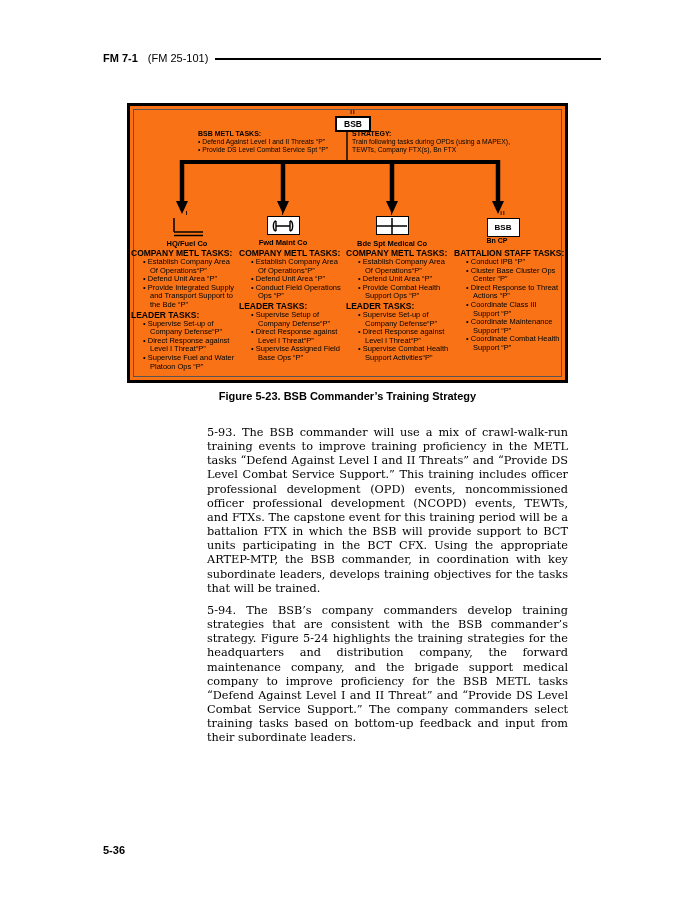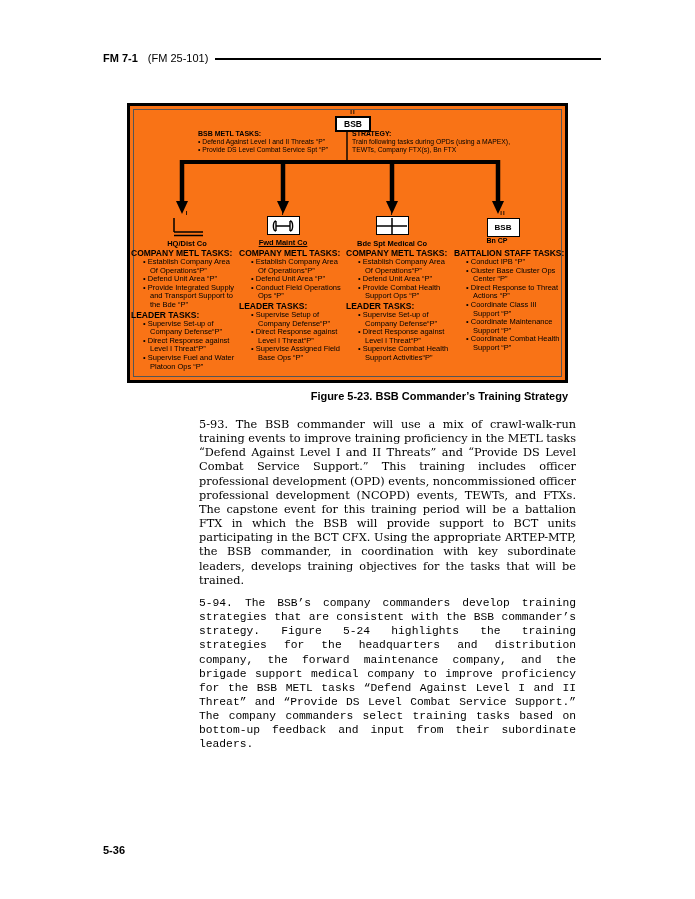--- a/index.html
+++ b/index.html
@@ -34,27 +34,27 @@
            width:33px;height:19px;background:#fff;}
   .unit-label{font-size:7.5px;font-weight:bold;line-height:9px;margin-top:1px;}
   .bncp-label{font-size:7px;font-weight:bold;text-align:left;width:33px;margin:0 auto;}
   .bsb4-text{font-size:8px;font-weight:bold;}
   
   .task-col{top:142px;font-size:7.5px;line-height:8.6px;}
   .sec-title{font-weight:bold;font-size:8.5px;line-height:10px;white-space:nowrap;}
   .task-item{padding-left:19px;text-indent:-7px;max-width:101px;}
   .task-item::before{content:"• ";}
   
-  .fig-caption{position:absolute;left:127px;top:390px;width:441px;text-align:right;
+  .fig-caption{position:absolute;left:127px;top:390px;width:441px;text-align:center;
                font-size:11px;font-weight:bold;font-family:"Liberation Sans",sans-serif;}
   
   .body-text{position:absolute;left:199px;top:418px;width:377px;
              font-family:"DejaVu Serif","Liberation Serif",serif;font-size:11.3px;line-height:14.15px;text-align:justify;}
-  .body-text p{margin:0;}
-  .body-text p + p{margin-top:8px;font-family:Liberation Mono, monospace;}
+  .body-text p{margin:8px;}
+  .body-text p + p{margin-top:8px;}
   
   .page-footer{position:absolute;left:103px;top:844px;font-size:11px;font-weight:bold;}
   svg{display:block;}
 </style>
 </head>
 <body>
 
 <div class="page-header">
   <span class="doc-num">FM 7-1</span>
   <span class="doc-ref">(FM 25-101)</span>
@@ -99,24 +99,24 @@
     <div>TEWTs, Company FTX(s), Bn FTX</div>
   </div>
 
   <div class="abs sym-cell" style="left:2px;">
     <div class="size-tick">I</div>
     <svg width="38" height="22" viewBox="0 0 38 22" style="margin:0 auto;">
       <line x1="6" y1="2" x2="6" y2="16" stroke="#000" stroke-width="1.5"></line>
       <line x1="6" y1="16" x2="35" y2="16" stroke="#000" stroke-width="1.5"></line>
       <line x1="6" y1="19.5" x2="35" y2="19.5" stroke="#000" stroke-width="1.5"></line>
     </svg>
-    <div class="unit-label">HQ/Dist Co</div>
+    <div class="unit-label">HQ/Fuel Co</div>
   </div>
 
-  <div class="abs sym-cell" style="left:98px;text-decoration:underline;">
+  <div class="abs sym-cell" style="left:98px;">
     <div class="size-tick">I</div>
     <span class="sym-box">
       <svg width="26" height="14" viewBox="0 0 26 14">
         <path d="M6 2 C2.5 2 2.5 12 6 12 M20 2 C23.5 2 23.5 12 20 12 M6 2 L6 12 M20 2 L20 12 M6 7 L20 7" stroke="#000" stroke-width="1.4" fill="none"></path>
       </svg>
     </span>
     <div class="unit-label">Fwd Maint Co</div>
   </div>
 
   <div class="abs sym-cell" style="left:207px;">

